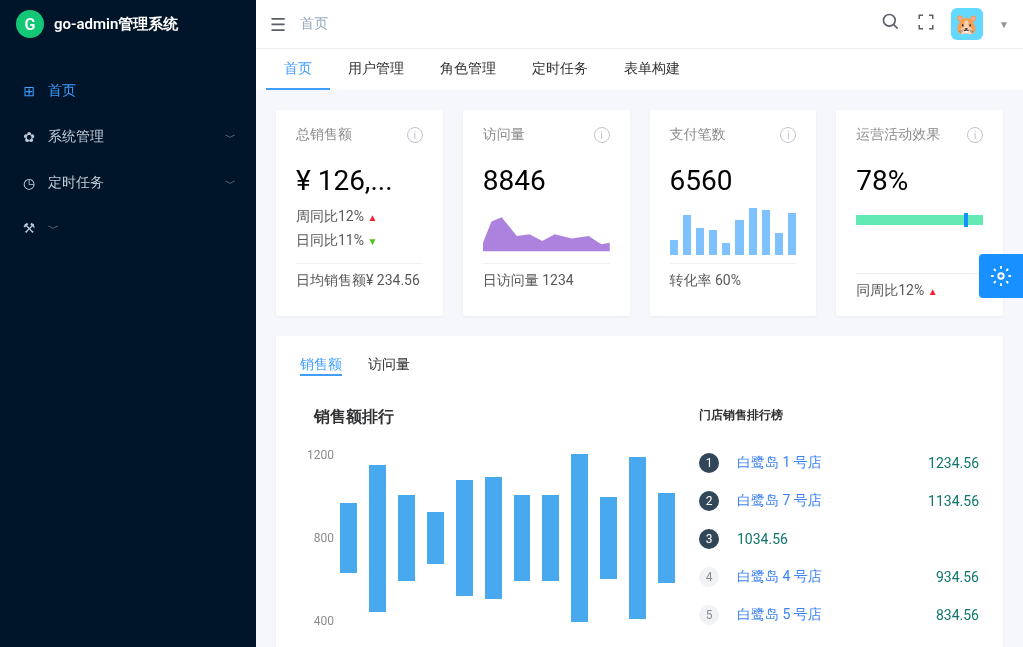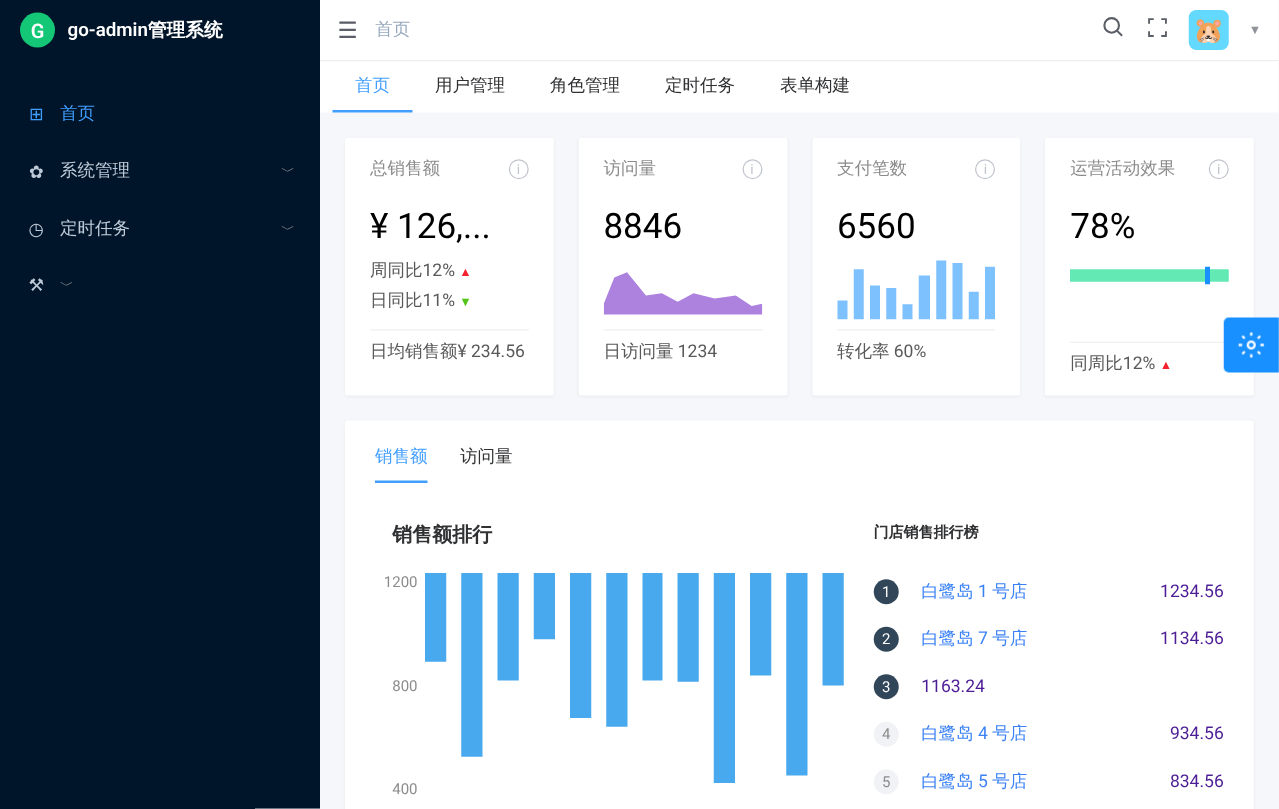--- a/index.html
+++ b/index.html
@@ -34,33 +34,33 @@
 .triangle-up{color:#f5222d;font-size:10px}
 .triangle-down{color:#52c41a;font-size:10px}
 .card-footer{border-top:1px solid #f0f0f0;padding-top:8px;margin-top:8px;font-size:14px;color:#595959}
 .spark-area{width:100%;height:50px}
 .spark-bars{display:flex;align-items:flex-end;height:50px;gap:5px}
 .spark-bar{flex:1;background:#7dc1ff}
 .progress-bar{height:10px;background:#63e9b4;position:relative;margin-top:18px}
 .progress-handle{position:absolute;right:15px;top:-2px;width:4px;height:14px;background:#1890ff}
 .panel{background:#fff;border-radius:2px;margin-top:20px;padding:20px 24px;box-shadow:0 1px 3px rgba(0,0,0,0.05)}
 .panel-tabs{display:flex;gap:26px;border-bottom:1px solid transparent;margin-bottom:30px}
-.panel-tab{padding-bottom:10px;font-size:14px;color:#303133;cursor:pointer}
+.panel-tab{padding-bottom:0;font-size:14px;color:#303133;cursor:pointer}
 .panel-tab.active{color:#409eff;border-bottom:2px solid #409eff}
 .panel-body{display:flex;gap:24px}
 .chart-col{flex:1}
 .chart-title{font-size:16px;font-weight:600;color:#303133;margin-bottom:20px;margin-left:14px}
 .rank-col{width:280px}
 .rank-title{font-size:12px;font-weight:600;color:#303133;margin-bottom:20px}
 .rank-row{display:flex;align-items:center;padding:9px 0;font-size:14px}
 .rank-num{width:20px;height:20px;border-radius:50%;display:flex;align-items:center;justify-content:center;font-size:12px;margin-right:18px;background:#f0f2f5;color:#8c8c8c}
 .rank-num.top{background:#314659;color:#fff}
 .rank-name{flex:1;color:#3b82f6}
-.rank-val{color:#4c1d95}
-.bar-chart{display:flex;align-items:flex-start;height:180px;gap:12px;padding-left:40px;position:relative}
+.rank-val{color:#0f766e}
+.bar-chart{display:flex;align-items:center;height:180px;gap:12px;padding-left:40px;position:relative}
 .y-axis{position:absolute;left:0;top:0;bottom:0;display:flex;flex-direction:column;justify-content:space-between;font-size:12px;color:#8c8c8c;text-align:right;width:34px;height:180px}
 .bar-item{flex:1;background:#49a9ee;max-width:26px}
 .fab{position:fixed;right:0;top:254px;width:44px;height:44px;background:#1890ff;display:flex;align-items:center;justify-content:center;color:#fff;border-radius:4px 0 0 4px;cursor:pointer;font-size:20px}
 .content::-webkit-scrollbar{width:8px}
 .content::-webkit-scrollbar-thumb{background:#ccc;border-radius:4px}
 </style>
 </head>
 <body>
 
 <div class="sidebar">
@@ -219,21 +219,21 @@
                 <div class="rank-name">白鹭岛 1 号店</div>
                 <div class="rank-val">1234.56</div>
               </div>
               <div class="rank-row">
                 <div class="rank-num top">2</div>
                 <div class="rank-name">白鹭岛 7 号店</div>
                 <div class="rank-val">1134.56</div>
               </div>
               <div class="rank-row">
                 <div class="rank-num top">3</div>
-                <div class="rank-val">1163.24</div>
+                <div class="rank-val">1034.56</div>
               </div>
               <div class="rank-row">
                 <div class="rank-num ">4</div>
                 <div class="rank-name">白鹭岛 4 号店</div>
                 <div class="rank-val">934.56</div>
               </div>
               <div class="rank-row">
                 <div class="rank-num ">5</div>
                 <div class="rank-name">白鹭岛 5 号店</div>
                 <div class="rank-val">834.56</div>

